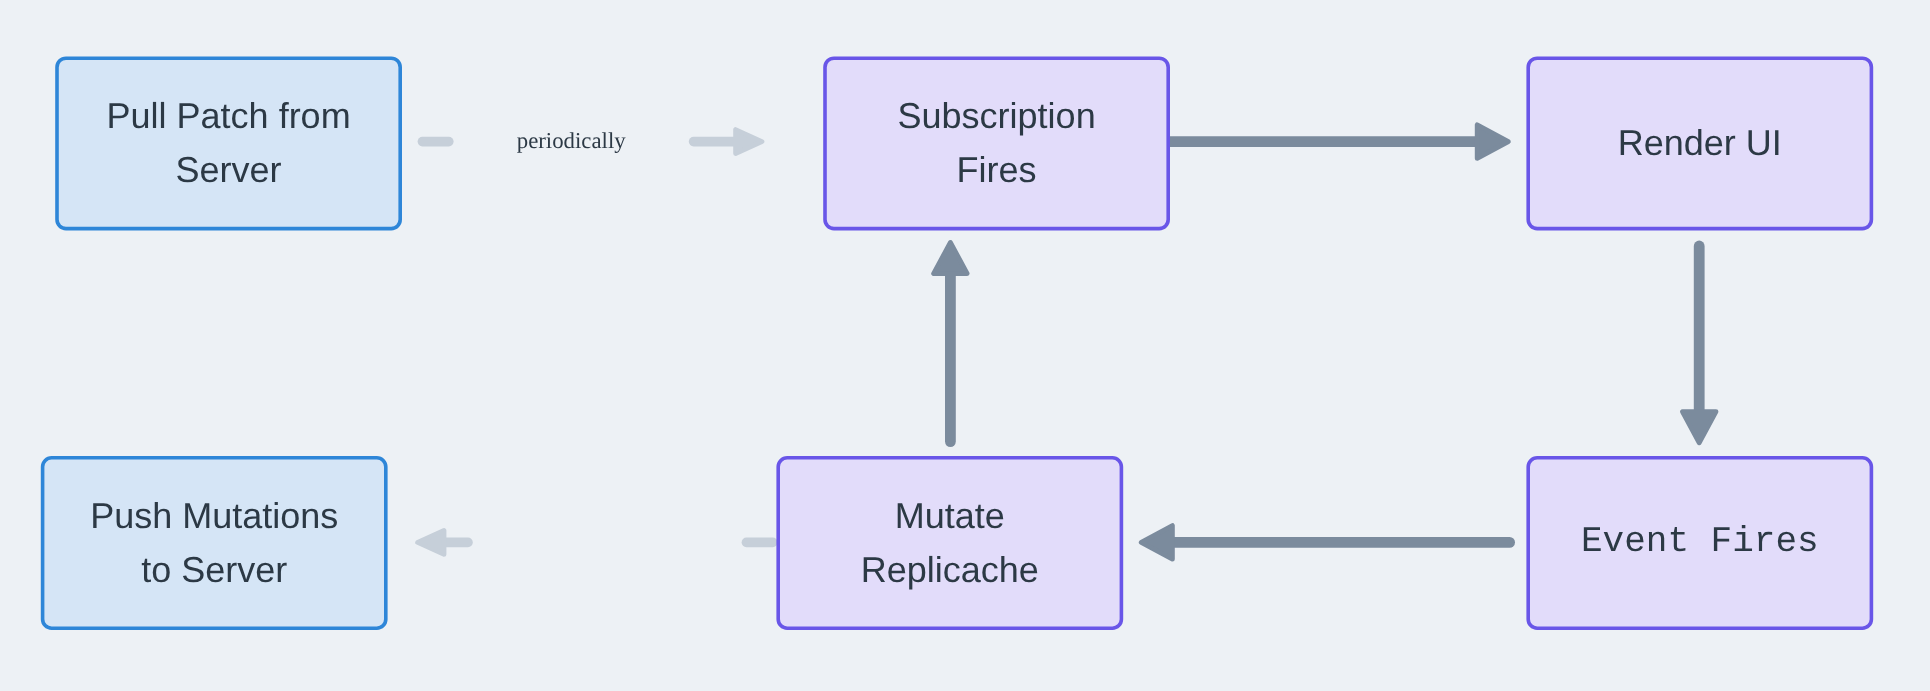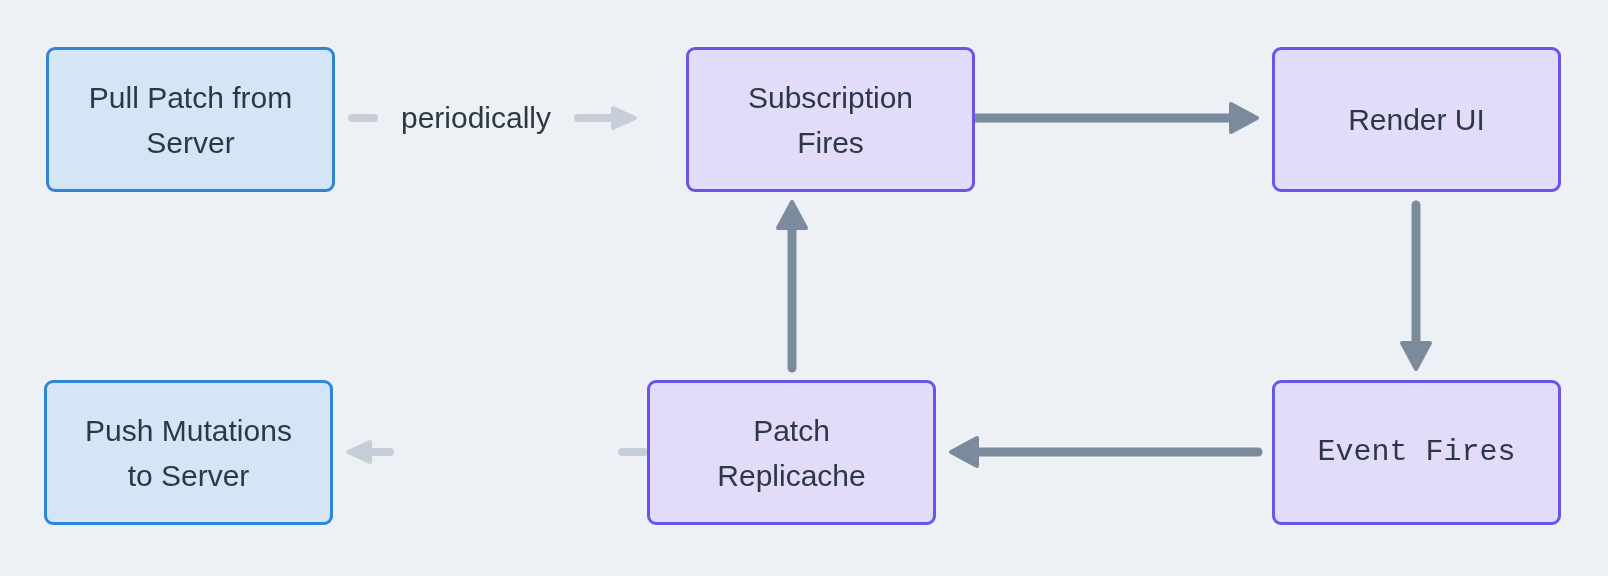--- a/index.html
+++ b/index.html
@@ -44,23 +44,24 @@
     font-size: 30px;
     line-height: 1.5;
     color: var(--text);
     white-space: pre-line;
   }
   .node.blue   { border-color: var(--blue-border);   background: var(--blue-fill); }
   .node.purple { border-color: var(--purple-border); background: var(--purple-fill); }
   .edge-label {
     position: absolute;
     transform: translate(-50%, -50%);
-    font-size: 30px;
+    font-size: 19px;
     color: var(--text);
     white-space: nowrap;
+    font-family: Liberation Serif, serif;
   }
 </style>
 </head>
 <body>
 
 <div class="diagram">
 
   <svg class="arrow-layer" viewBox="0 0 1608 576" xmlns="http://www.w3.org/2000/svg">
 
     <g>
@@ -97,24 +98,24 @@
   </svg>
 
   <div class="node blue" style="left:46px;  top:47px;">Pull Patch from
 Server</div>
 
   <div class="node purple" style="left:686px; top:47px;">Subscription
 Fires</div>
 
   <div class="node purple" style="left:1272px; top:47px;text-align:right;">Render UI</div>
 
-  <div class="node blue" style="left:44px;  top:380px;">Push Mutations
+  <div class="node blue" style="left:34px;  top:380px;">Push Mutations
 to Server</div>
 
-  <div class="node purple" style="left:647px; top:380px;">Patch
+  <div class="node purple" style="left:647px; top:380px;">Mutate
 Replicache</div>
 
   <div class="node purple" style="left:1272px; top:380px;font-family:Liberation Mono, monospace;">Event Fires</div>
 
   <div class="edge-label" style="left:476px; top:118px;">periodically</div>
 
 
 </div>
 
 </body></html>

